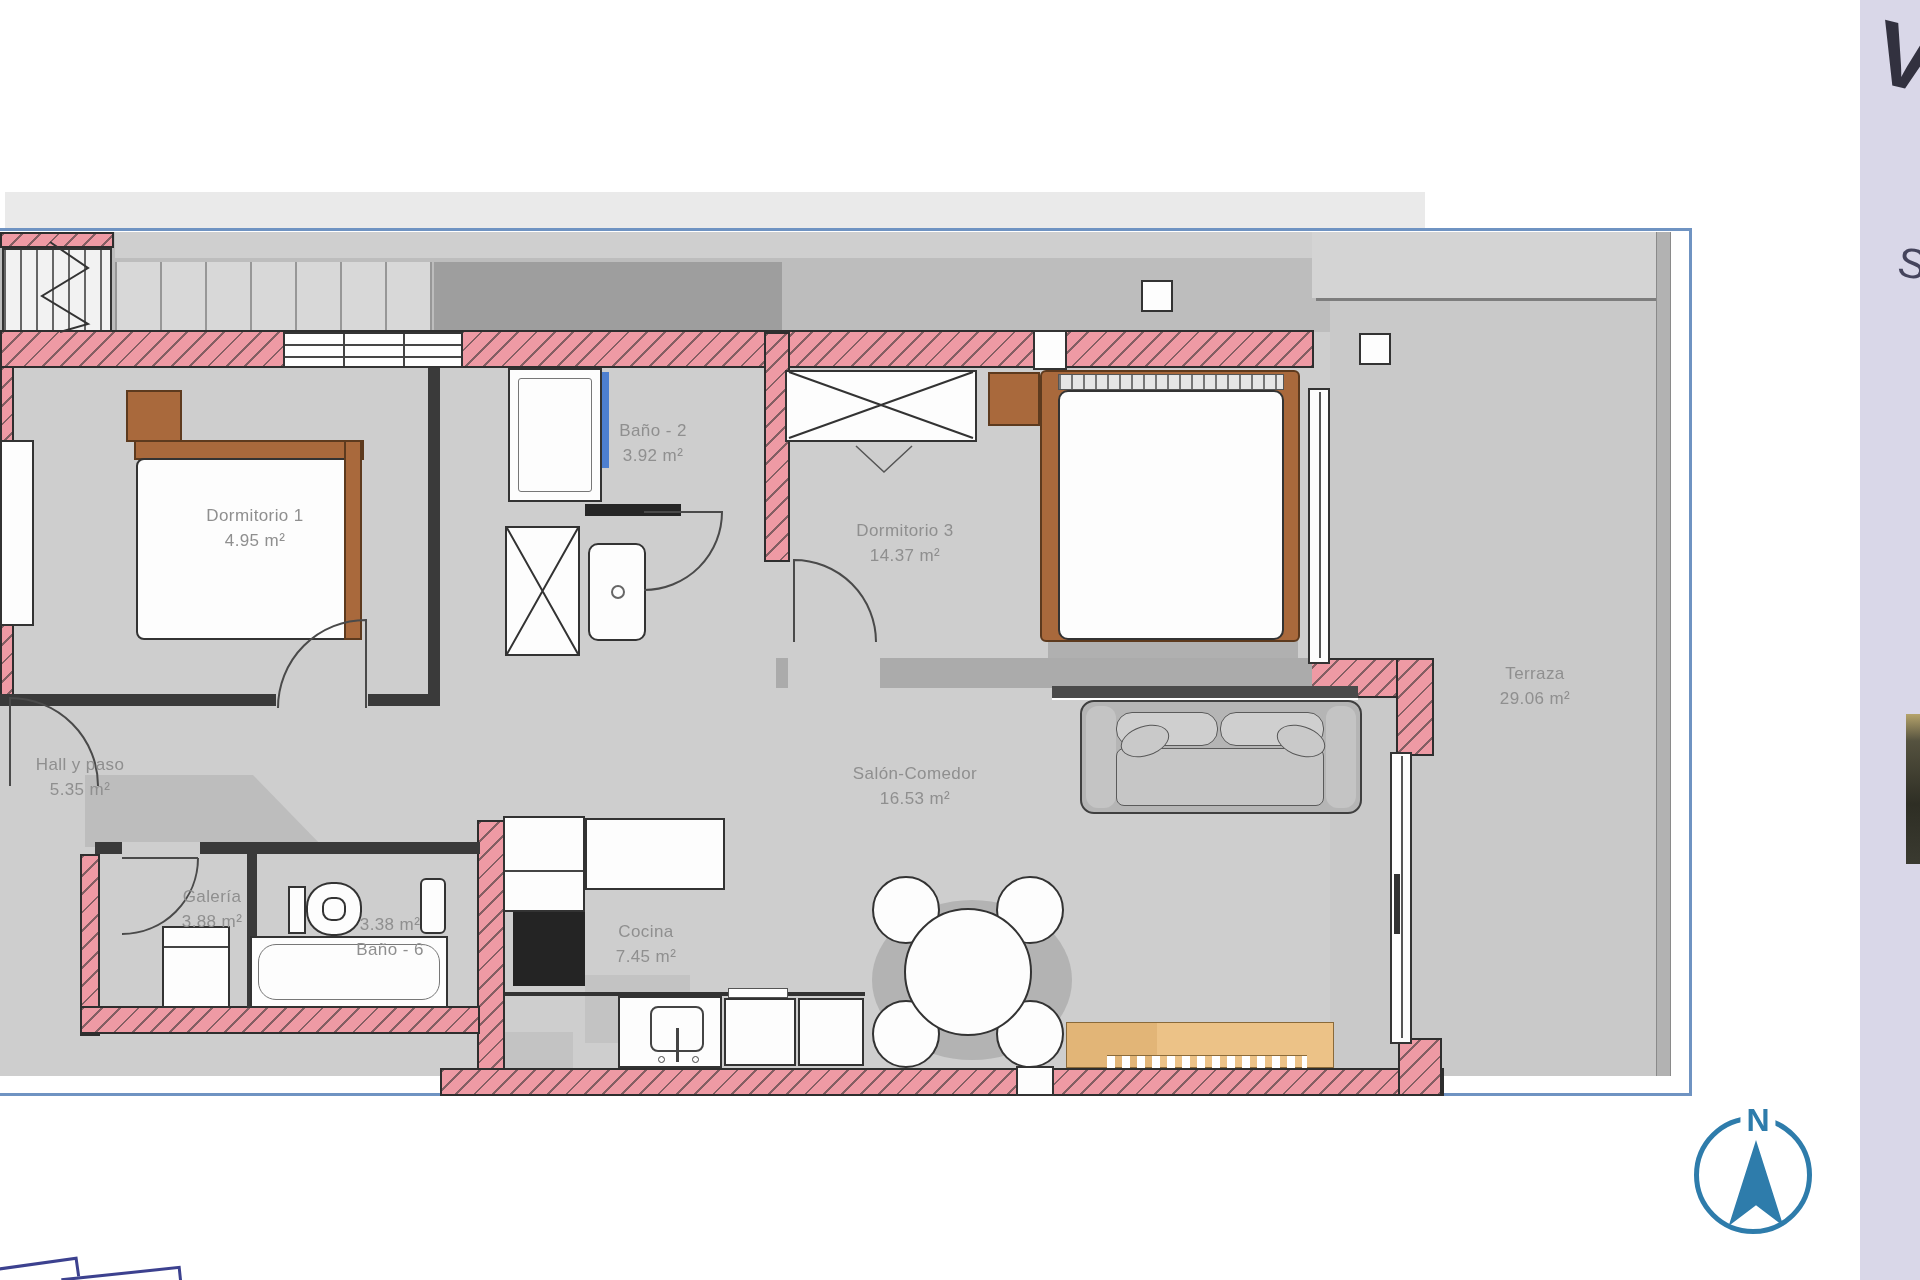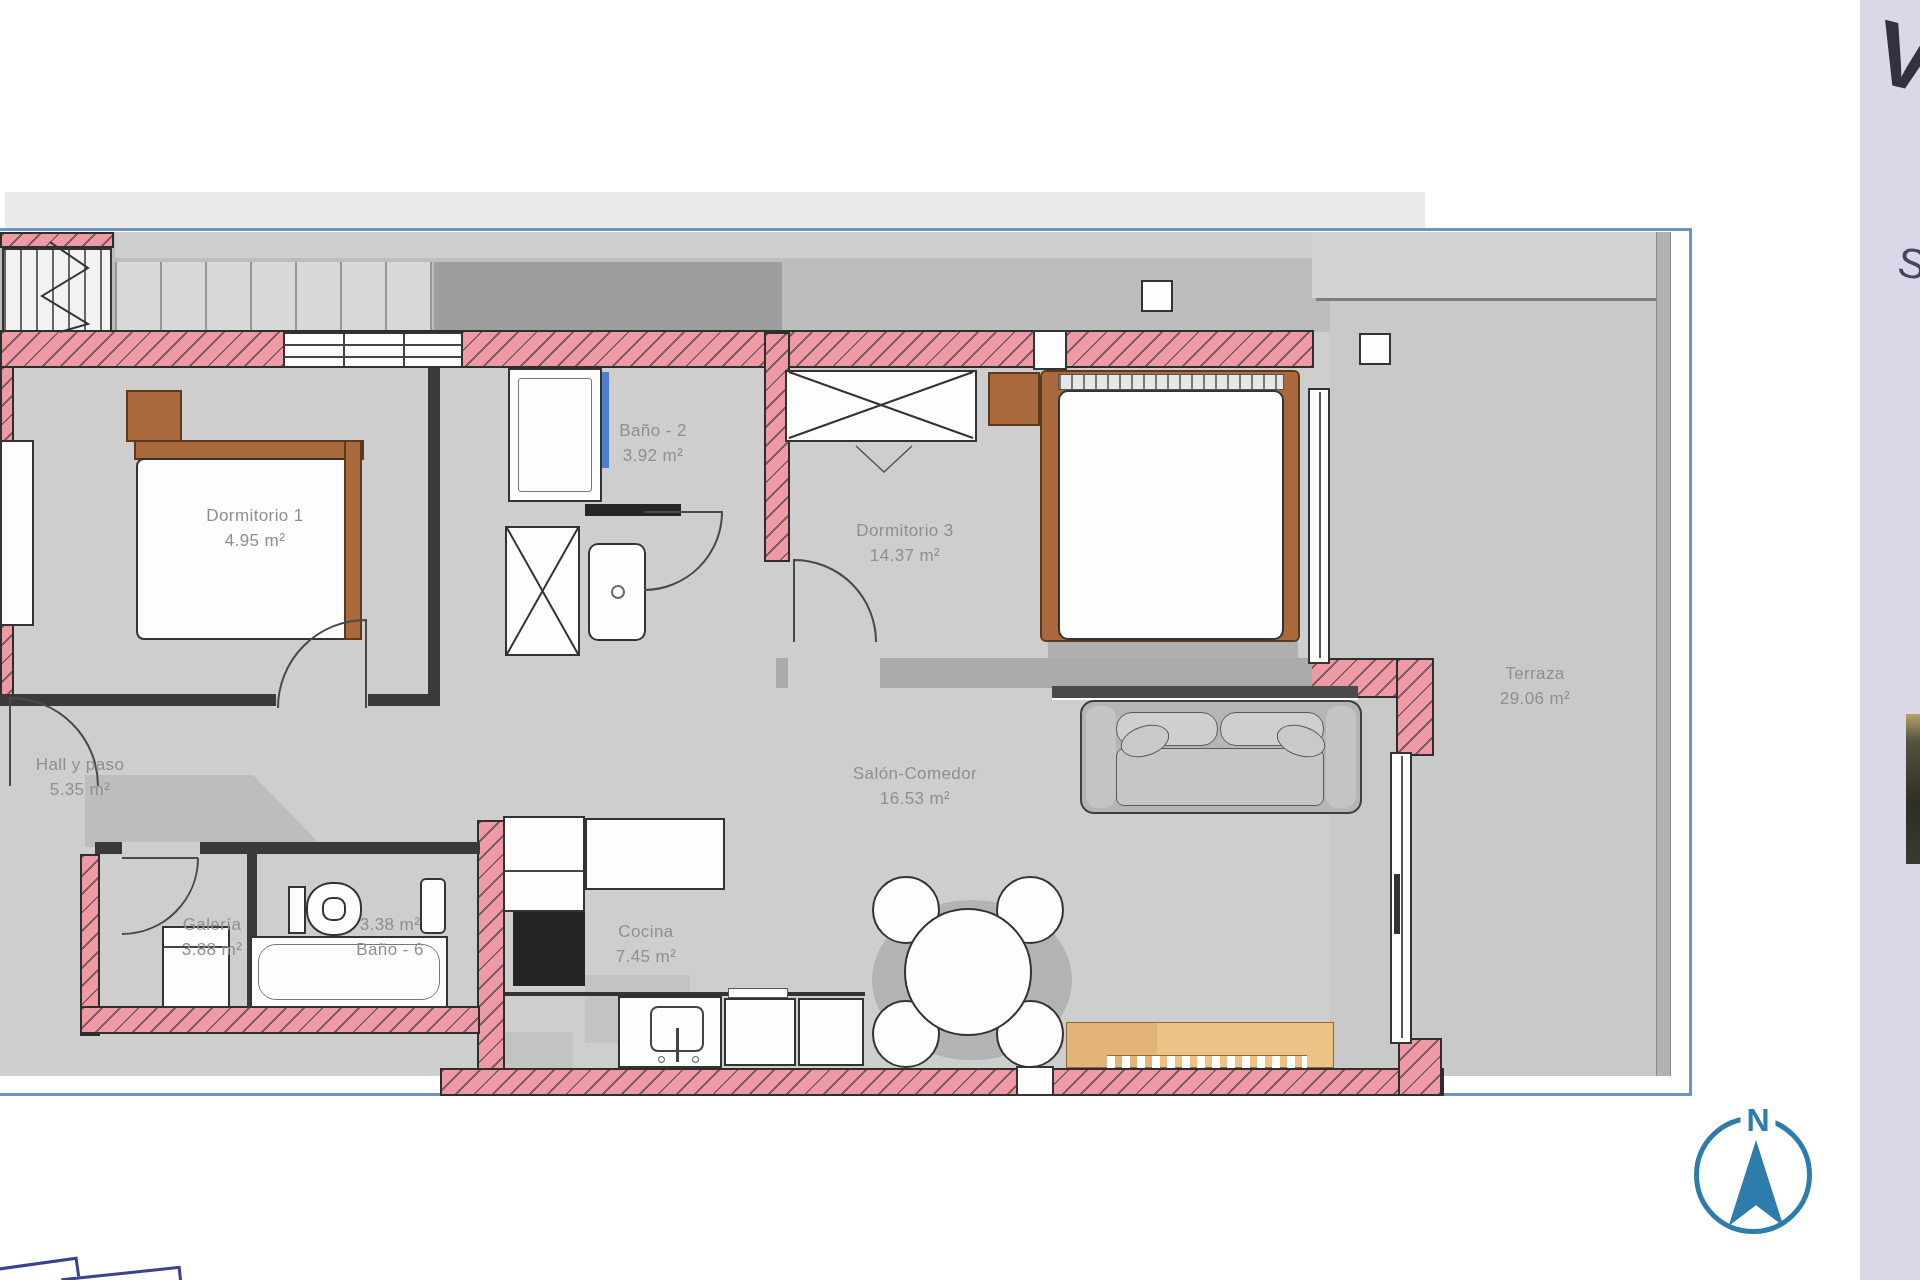--- a/index.html
+++ b/index.html
@@ -184,21 +184,21 @@
     <div>14.37 m²</div>
   </div>
   <div class="rlabel" style="left:1535px;top:686px;">
     <div>Terraza</div>
     <div>29.06 m²</div>
   </div>
   <div class="rlabel" style="left:80px;top:777px;">
     <div>Hall y paso</div>
     <div>5.35 m²</div>
   </div>
-  <div class="rlabel" style="left:212px;top:937px;">
+  <div class="rlabel" style="left:212px;top:909px;">
     <div>Galería</div>
     <div>3.88 m²</div>
   </div>
   <div class="rlabel" style="left:390px;top:937px;">
     <div>3.38 m²</div>
     <div>Baño - 6</div>
   </div>
   <div class="rlabel" style="left:646px;top:944px;">
     <div>Cocina</div>
     <div>7.45 m²</div>

